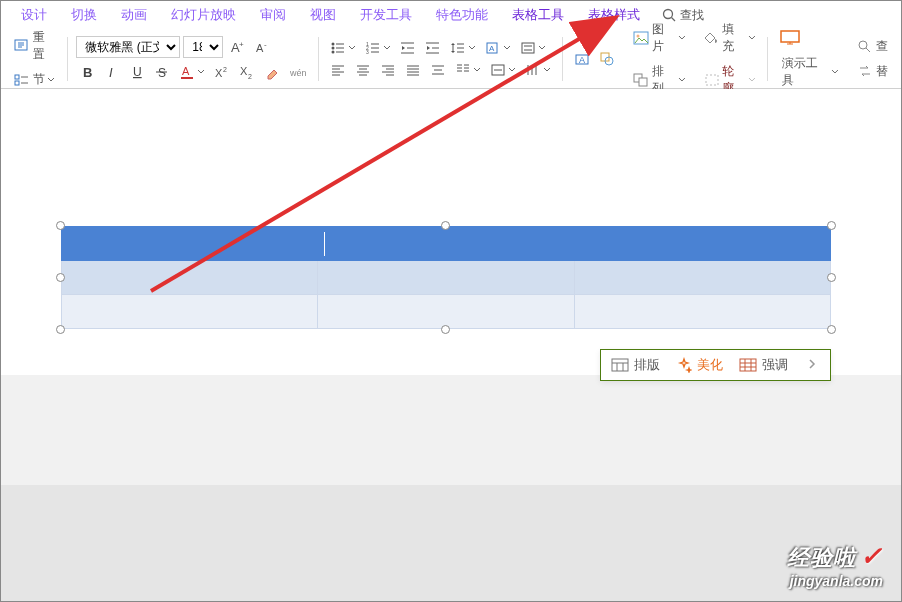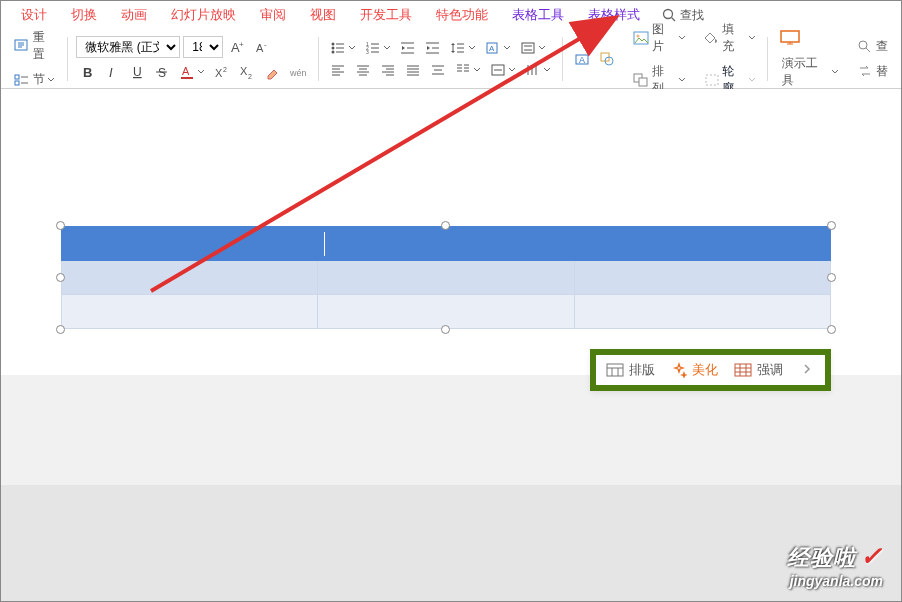--- a/index.html
+++ b/index.html
@@ -18,21 +18,21 @@
     .tabs {
       display: flex;
       align-items: center;
       height: 28px;
       padding-left: 8px;
       background: #fff;
     }
     .tab {
       padding: 6px 12px;
       font-size: 13px;
-      color: #ef4444;
+      color: #8b5cf6;
       cursor: pointer;
     }
     .tab.active { color: #6d28d9; }
     .search-tab {
       display: flex;
       align-items: center;
       padding: 4px 10px;
       color: #555;
       cursor: pointer;
     }
@@ -141,21 +141,21 @@
     .h-bl { left: -5px; bottom: -5px; }
     .h-bm { left: 50%; bottom: -5px; margin-left: -5px; }
     .h-br { right: -5px; bottom: -5px; }
     
     
     .float-bar {
       position: absolute;
       right: 70px;
       top: 348px;
       background: #fff;
-      border: 6px solid #4d7c0f;
+      border: 1px solid #4d7c0f;
       box-shadow: 0 2px 6px rgba(0,0,0,0.08);
       display: flex;
       align-items: center;
       padding: 6px 10px;
       gap: 16px;
     }
     .fbtn { display: flex; align-items: center; gap: 5px; cursor: pointer; color: #555; font-size: 13px; }
     .fbtn.orange svg { stroke: #e86b1c; }
     .fbtn.orange .ftxt { color: #e86b1c; }
     .chev { color: #999; padding: 0 4px; cursor: pointer; }
@@ -505,21 +505,21 @@
     <div class="rbtn">
         <svg width="16" height="14">
           <path d="M6 2l5 5-5 5-5-5z" fill="none" stroke="#888"></path>
           <path d="M11 8c1 0 2 1 2 2s-1 2-2 2" fill="#888"></path>
         </svg>
         <span class="lbl">填充</span>
         <svg class="dd" viewBox="0 0 8 8">
           <path d="M1 2l3 3 3-3" fill="none" stroke="#666"></path>
         </svg>
       </div>
-    <div class="rbtn" style="color:#0f172a">
+    <div class="rbtn" style="color:#7f1d1d">
         <svg width="16" height="14">
           <rect x="2" y="2" width="12" height="10" fill="none" stroke="#bbb" stroke-dasharray="2"></rect>
         </svg>
         <span class="lbl">轮廓</span>
         <svg class="dd" viewBox="0 0 8 8">
           <path d="M1 2l3 3 3-3" fill="none" stroke="#bbb"></path>
         </svg>
       </div>
   </div>
   <div class="sep"></div>

